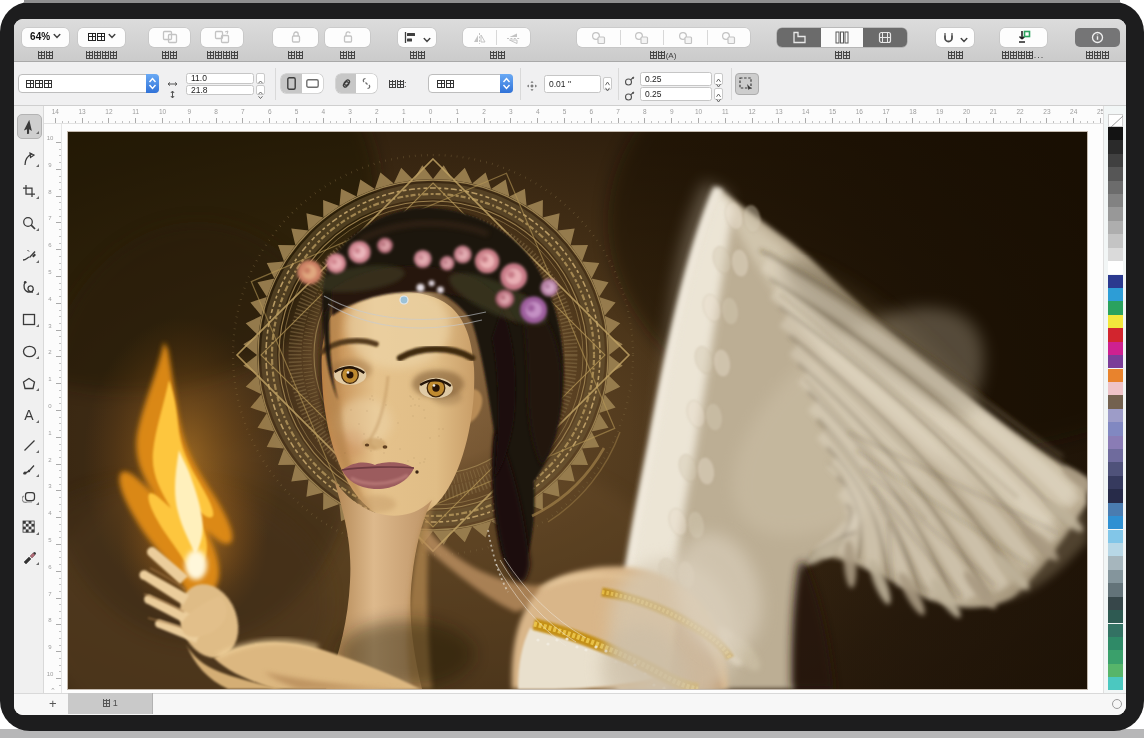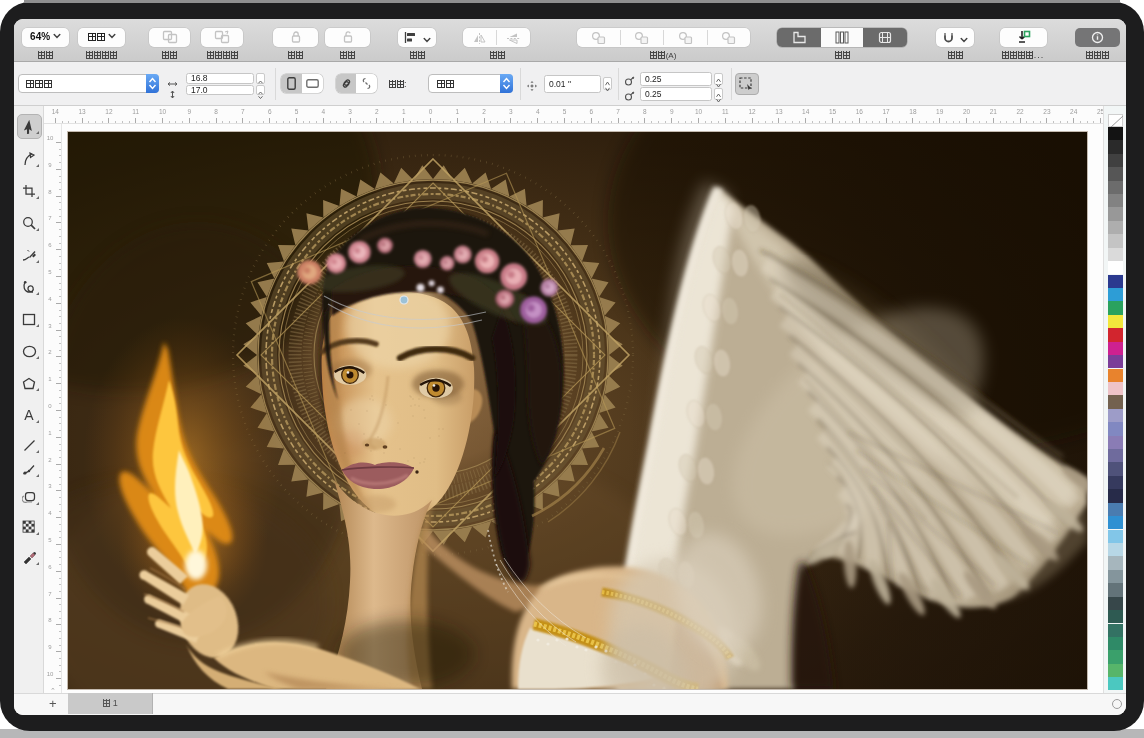--- a/index.html
+++ b/index.html
@@ -145,25 +145,25 @@
     <div class="abs" style="left:4px;top:55px;width:141px;height:19px;background:#fff;border:1px solid #bdbdbd;border-radius:4px;font-size:9.5px;color:#222;line-height:17px;padding-left:6px"><i class="cj"></i><i class="cj"></i><i class="cj"></i></div>
     <div class="abs" style="left:132px;top:55px;width:13px;height:19px;background:linear-gradient(#6aaaf5,#3072d8);border-radius:0 4px 4px 0;"><svg width="9" height="15" viewBox="0 0 9 15" style="margin:2px 0 0 2px">
         <path d="M1.5 6 L4.5 2.5 L7.5 6 M1.5 9 L4.5 12.5 L7.5 9" fill="none" stroke="#fff" stroke-width="1.4"></path>
       </svg></div>
     <div class="abs" style="left:153px;top:55px;width:12px;height:9px;"><svg width="11" height="8" viewBox="0 0 11 8">
         <path d="M1 4 h9 M1 4 l2 -1.6 M1 4 l2 1.6 M10 4 l-2 -1.6 M10 4 l-2 1.6" stroke="#555" stroke-width="1" fill="none"></path>
       </svg></div>
     <div class="abs" style="left:153px;top:66px;width:12px;height:9px;"><svg width="11" height="9" viewBox="0 0 11 9">
         <path d="M5.5 1 v7 M5.5 1 l-1.6 2 M5.5 1 l1.6 2 M5.5 8 l-1.6 -2 M5.5 8 l1.6 -2" stroke="#555" stroke-width="1" fill="none"></path>
       </svg></div>
-    <div class="fld" style="left:172px;top:54px;width:68px;height:10.5px;line-height:9.5px">16.8</div>
+    <div class="fld" style="left:172px;top:54px;width:68px;height:10.5px;line-height:9.5px">11.0</div>
     <div class="abs" style="left:242px;top:54px;width:9px;height:10.5px;background:#fff;border:1px solid #cacaca;border-radius:2px"><svg width="7" height="8.5" viewBox="0 0 7 8.5">
         <path d="M1.5 3.2 L3.5 1 L5.5 3.2 M1.5 5.3 L3.5 7.5 L5.5 5.3" fill="none" stroke="#666" stroke-width="1"></path>
       </svg></div>
-    <div class="fld" style="left:172px;top:65.5px;width:68px;height:10.5px;line-height:9.5px">17.0</div>
+    <div class="fld" style="left:172px;top:65.5px;width:68px;height:10.5px;line-height:9.5px">21.8</div>
     <div class="abs" style="left:242px;top:65.5px;width:9px;height:10.5px;background:#fff;border:1px solid #cacaca;border-radius:2px"><svg width="7" height="8.5" viewBox="0 0 7 8.5">
         <path d="M1.5 3.2 L3.5 1 L5.5 3.2 M1.5 5.3 L3.5 7.5 L5.5 5.3" fill="none" stroke="#666" stroke-width="1"></path>
       </svg></div>
     <div class="sep2" style="left:261px"></div>
     <div class="abs" style="left:267px;top:55px;width:42px;height:19px;background:#fff;border-radius:5px;box-shadow:0 0 0 0.5px #b9b9b9;overflow:hidden">
 <div class="abs" style="left:0;top:0;width:21px;height:19px;background:#c7c7c7"><svg width="9" height="13" viewBox="0 0 9 13" style="margin:3px 0 0 6px">
           <rect x="0.8" y="0.8" width="7.4" height="11.4" rx="1.5" fill="none" stroke="#3d3d3d" stroke-width="1.4"></rect>
         </svg></div>
 <div class="abs" style="left:21px;top:0;width:21px;height:19px"><svg width="13" height="9" viewBox="0 0 13 9" style="margin:5px 0 0 4px">
           <rect x="0.8" y="0.8" width="11.4" height="7.4" rx="1.5" fill="none" stroke="#6e6e6e" stroke-width="1.4"></rect>

